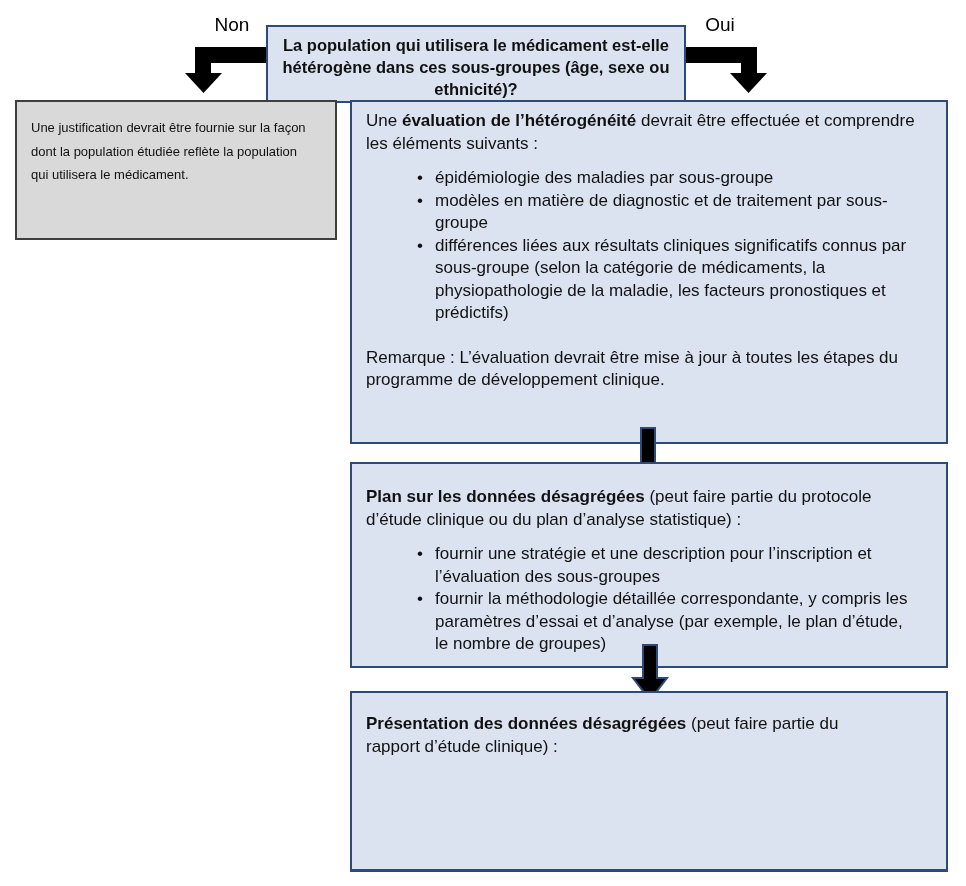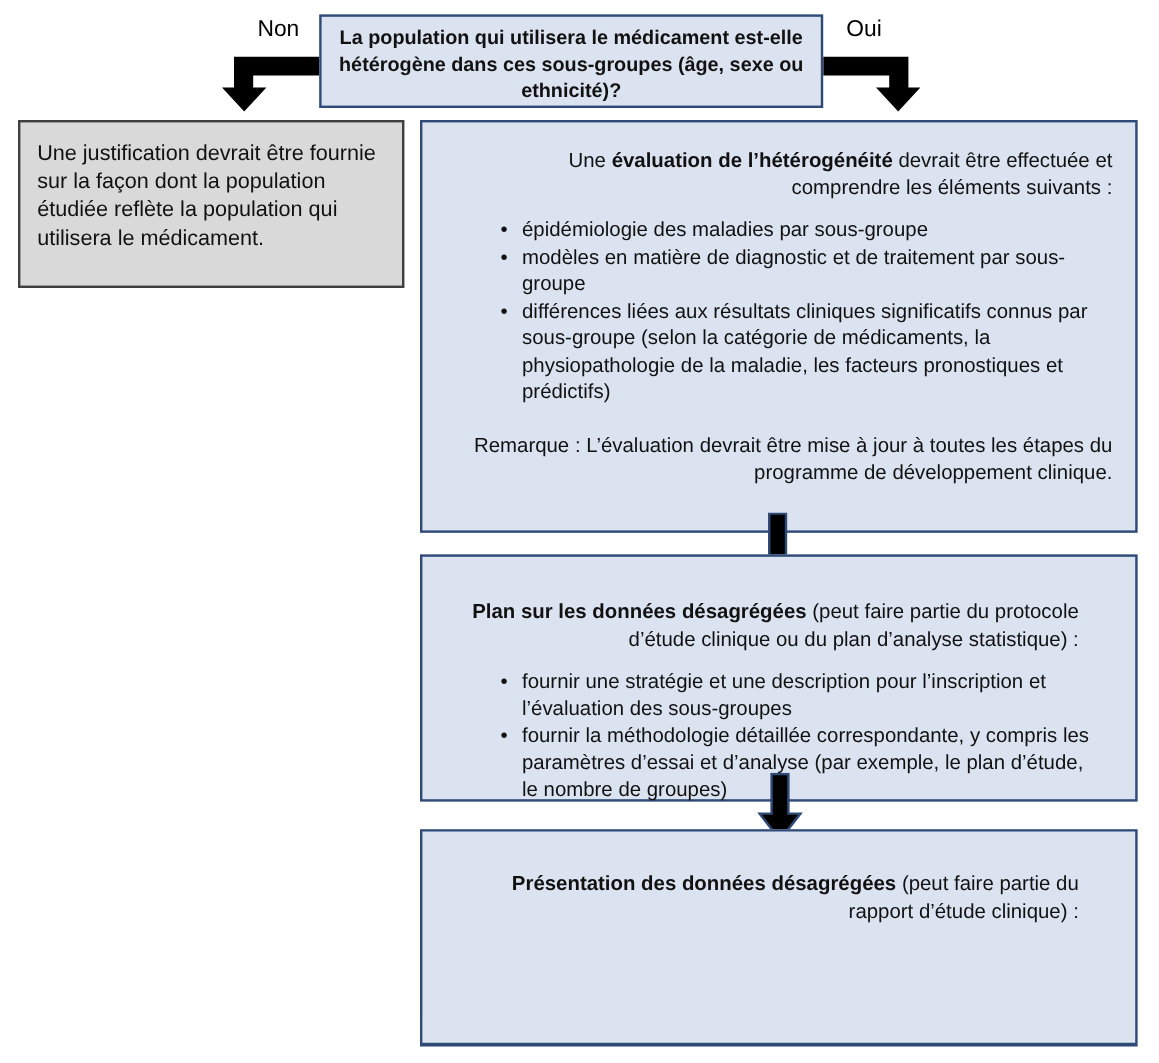--- a/index.html
+++ b/index.html
@@ -17,41 +17,41 @@
     overflow:hidden;
   }
   .abs{position:absolute;}
   .flowbox{
     background:var(--box-fill);
     border:2px solid var(--box-border);
     box-sizing:border-box;
     font-size:17px;line-height:22.5px;
   }
   #question-box{
-    left:266px;top:12px;width:420px;height:78px;
+    left:266px;top:25px;width:420px;height:78px;
     font-size:16.5px;font-weight:bold;line-height:22px;
     text-align:center;padding-top:7px;
   }
   .branch-label{
     font-size:19px;line-height:22px;color:#000000;
   }
   #non-label{left:204px;top:14px;width:56px;text-align:center;}
   #oui-label{left:694px;top:14px;width:52px;text-align:center;}
   #justification-box{
     left:15px;top:100px;width:322px;height:140px;
     background:var(--gray-fill);
     border:2px solid var(--gray-border);
     box-sizing:border-box;
-    font-size:18px;line-height:23.5px;
+    font-size:13px;line-height:23.5px;
     padding:14px 20px 0 14px;
   }
   #evaluation-box{left:350px;top:100px;width:598px;height:344px;padding:8px 6px 0 6px;}
   #plan-box{left:350px;top:462px;width:598px;height:206px;padding:22px 6px 12px 6px;}
   #presentation-box{left:350px;top:691px;width:598px;height:181px;padding:20px 6px 0 6px;border-bottom-width:3px;}
-  .flowbox p{margin:13px;padding:0 0 0 8px;text-align:right;}
+  .flowbox p{margin:0;padding:0 0 0 8px;}
   .box-title{max-width:520px;}
   .flowbox ul{
     margin:12px;padding:0 0 0 47px;list-style:none;
   }
   .flowbox li{
     position:relative;padding-left:18px;max-width:478px;
   }
   .flowbox li::before{
     content:"\2022";position:absolute;left:0;top:0;
   }

